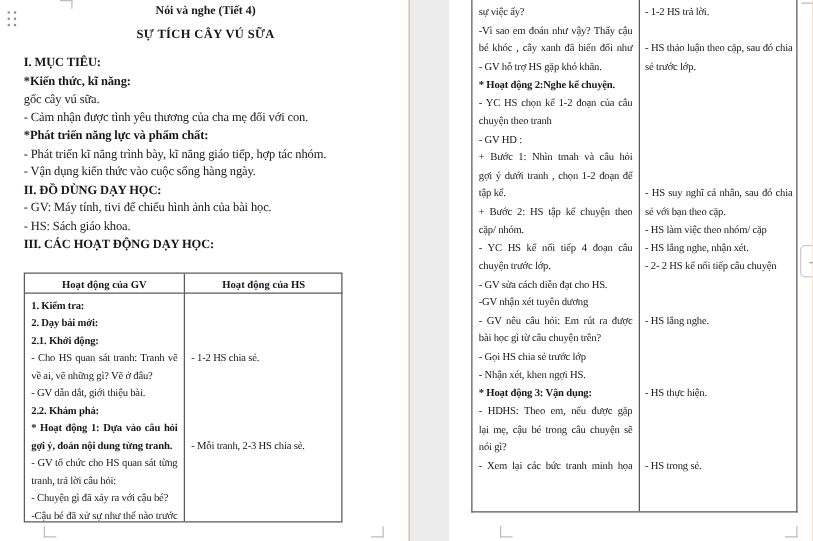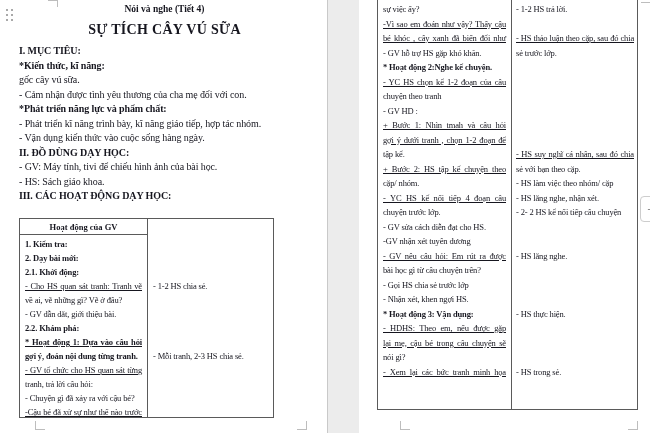--- a/index.html
+++ b/index.html
@@ -5,26 +5,26 @@
   html,body{margin:0;padding:0;background:#fff;}
   .canvas{position:relative;width:650px;height:433px;background:#f97316;overflow:hidden;
           font-family:"Liberation Serif",serif;color:#16161f;}
   
   .page-gap{position:absolute;top:0;height:433px;background:#ececec;
             border-left:1px solid #c9c9c9;border-right:1px solid #c9c9c9;}
   
   .h1{position:absolute;left:19px;width:291px;top:4px;text-align:center;
       font-weight:700;font-size:9.5px;}
   .h2{position:absolute;left:19px;width:291px;top:22px;text-align:center;
-      font-weight:700;font-size:14px;letter-spacing:.3px;}
+      font-weight:700;font-size:10px;letter-spacing:.3px;}
   
   .lines{position:absolute;font-size:10px;letter-spacing:-0.1px;}
   .lines .tl{height:14.5px;line-height:14.5px;white-space:nowrap;overflow:visible;}
   .lines .tl.b{font-weight:700;}
-  .lines .tl.j{white-space:normal;text-align:justify;text-align-last:justify;text-decoration:underline;}
+  .lines .tl.j{white-space:normal;text-align:justify;text-align-last:justify;}
   
   .tbl{position:absolute;box-sizing:border-box;border:1px solid #5a5a5a;background:#fff;}
   .tbl .col-divider{position:absolute;top:0;bottom:0;width:1px;background:#5a5a5a;}
   .tbl .hdr{position:absolute;top:0;height:16px;line-height:16px;text-align:center;
             font-weight:700;font-size:8.5px;border-bottom:1px solid #5a5a5a;box-sizing:border-box;}
   .cell-lines{font-size:8.5px;letter-spacing:-0.15px;}
   .cell-lines .tl{height:14px;line-height:14px;}
   .cell-lines-p2 .tl{height:14.5px;line-height:14.5px;}
   
   .cm{position:absolute;width:9px;height:8px;}
@@ -66,20 +66,21 @@
         <div class="tl">- Vận dụng kiến thức vào cuộc sống hàng ngày.</div>
         <div class="tl b">II. ĐỒ DÙNG DẠY HỌC:</div>
         <div class="tl">- GV: Máy tính, tivi để chiếu hình ảnh của bài học.</div>
         <div class="tl">- HS: Sách giáo khoa.</div>
         <div class="tl b">III. CÁC HOẠT ĐỘNG DẠY HỌC:</div>
       </div>
 
     <div class="tbl" style="left:19px;top:218px;width:255px;height:200px;">
       <div class="col-divider" style="left:127px;"></div>
       <div class="hdr" style="left:0;width:127px;">Hoạt động của GV</div>
+      <div class="hdr" style="left:128px;width:126px;">Hoạt động của HS</div>
       <div class="lines cell-lines" style="left:5px;top:18px;width:117px;">
           <div class="tl b">1. Kiểm tra:</div>
           <div class="tl b">2. Dạy bài mới:</div>
           <div class="tl b">2.1. Khởi động:</div>
           <div class="tl j">- Cho HS quan sát tranh: Tranh vẽ</div>
           <div class="tl">về ai, vẽ những gì? Vẽ ở đâu?</div>
           <div class="tl">- GV dẫn dắt, giới thiệu bài.</div>
           <div class="tl b">2.2. Khám phá:</div>
           <div class="tl b j">* Hoạt động 1: Dựa vào câu hỏi</div>
           <div class="tl b">gợi ý, đoán nội dung từng tranh.</div>

